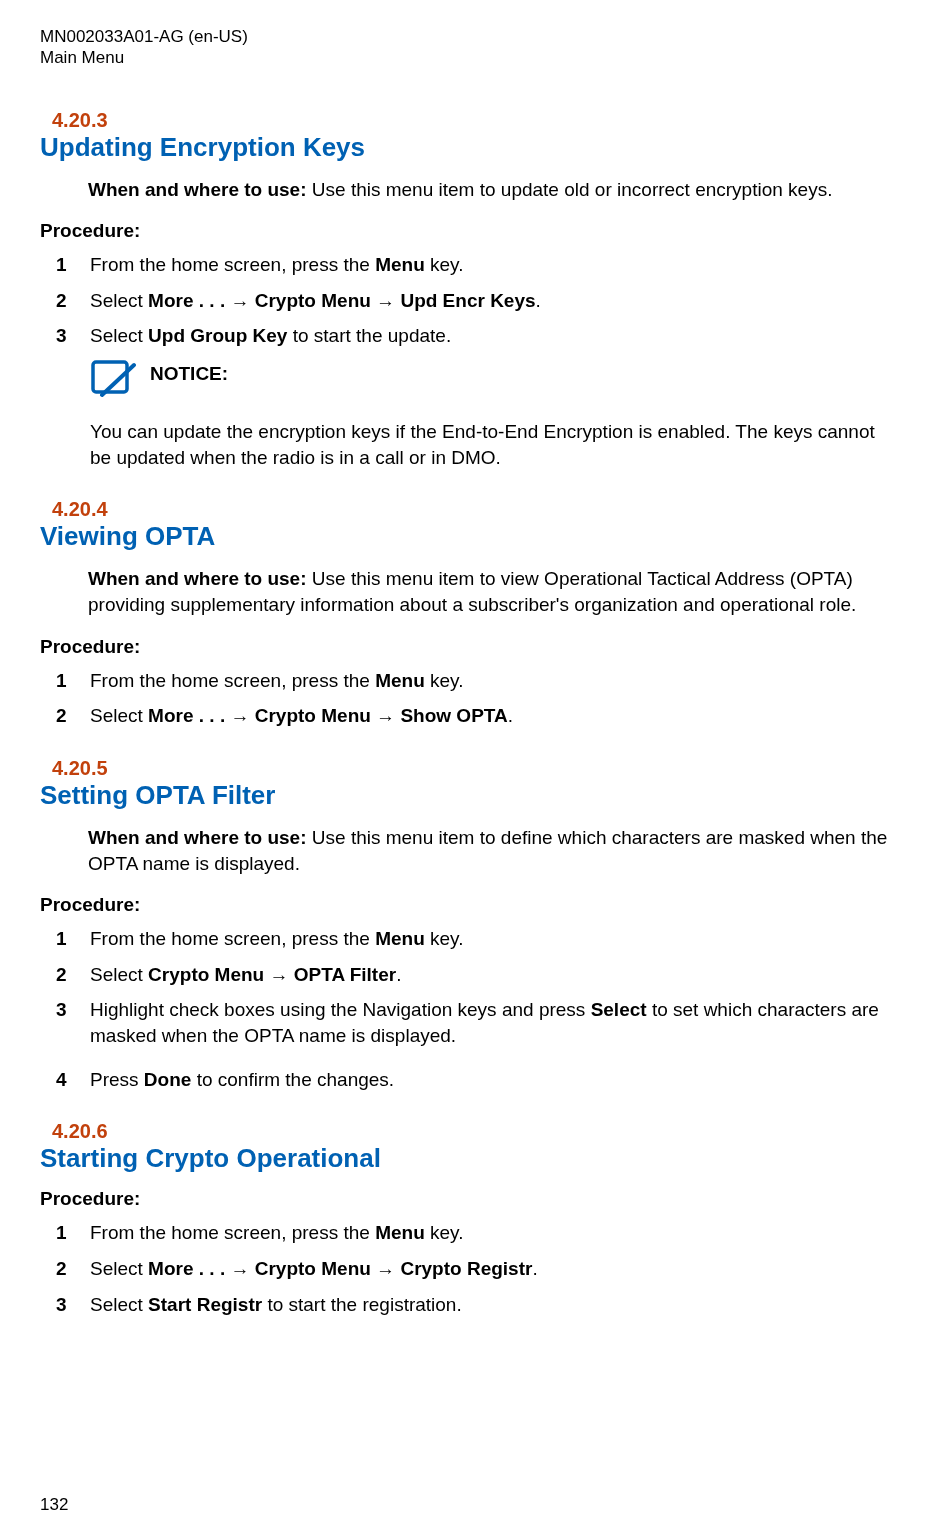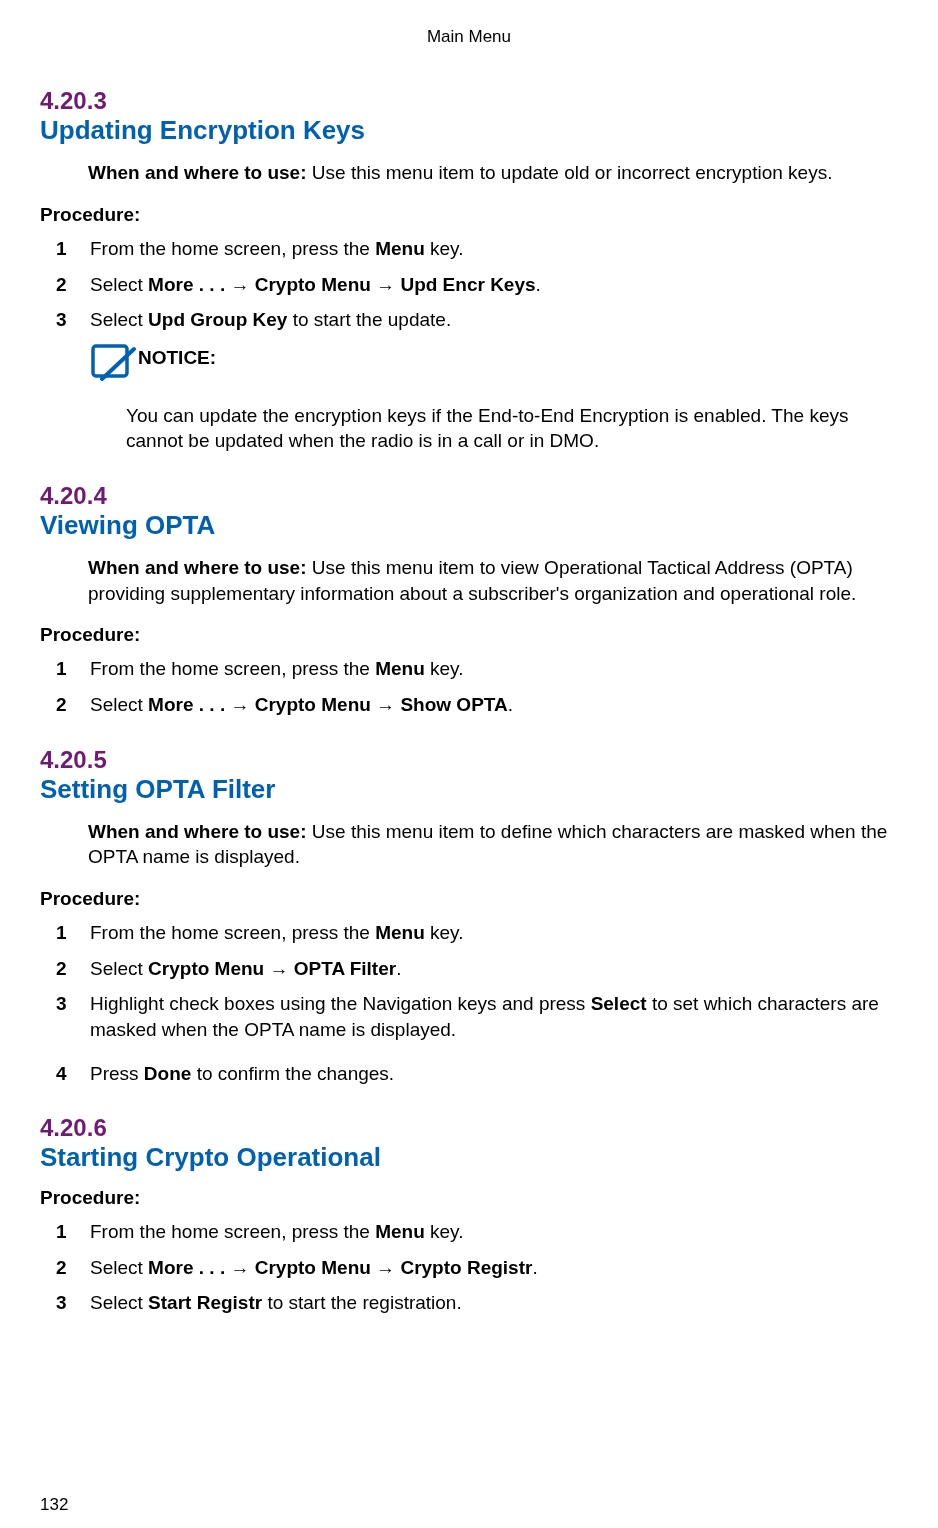--- a/index.html
+++ b/index.html
@@ -23,27 +23,27 @@
   .header-line1 {
     font-size: 17px;
     line-height: 1.25;
     color: #000;
   }
   .header-line2 {
     font-size: 17px;
     line-height: 1.25;
     color: #000;
     margin-bottom: 40px;
-    text-align: center;
   }
   .sec-num {
-    font-size: 24px;
-    color: #701a75;
+    font-size: 20px;
+    color: #c2410c;
     font-weight: bold;
     margin-top: 28px;
+    margin-left: 12px;
   }
   .sec-title {
     font-size: 26px;
     color: #0061b3;
     font-weight: bold;
     margin-top: 0px;
     margin-bottom: 14px;
   }
   .para {
     font-size: 19px;
@@ -78,32 +78,31 @@
     font-weight: bold;
   }
   .b { font-weight: bold; }
   .notice-block {
     margin: 6px 0 8px 50px;
     position: relative;
   }
   .notice-head {
     display: flex;
     align-items: flex-start;
-    gap: 2px;
+    gap: 14px;
     margin-bottom: 14px;
   }
   .notice-label {
     font-weight: bold;
     font-size: 19px;
     padding-top: 4px;
   }
   .notice-text {
     font-size: 19px;
     line-height: 1.35;
-    margin-left: 36px;
   }
   .watermark {
     position: absolute;
     left: 50%;
     top: 50%;
     transform: translate(-50%, -50%);
     font-size: 180px;
     color: rgba(150,150,150,0.32);
     font-weight: 500;
     font-style: italic;
@@ -121,20 +120,21 @@
   .icon-box {
     flex: 0 0 auto;
   }
 </style>
 </head>
 <body>
 
 <div class="page">
 
 
+  <div class="header-line1">MN002033A01-AG (en-US)</div>
   <div class="header-line2">Main Menu</div>
 
   <div class="sec-num">4.20.3</div>
   <div class="sec-title">Updating Encryption Keys</div>
   <div class="para">
     <span class="label-bold">When and where to use:</span><span> Use this menu item to update old or incorrect encryption keys.</span>
   </div>
   <div class="proc-label">Procedure:</div>
   <ol class="steps">
     <li>

